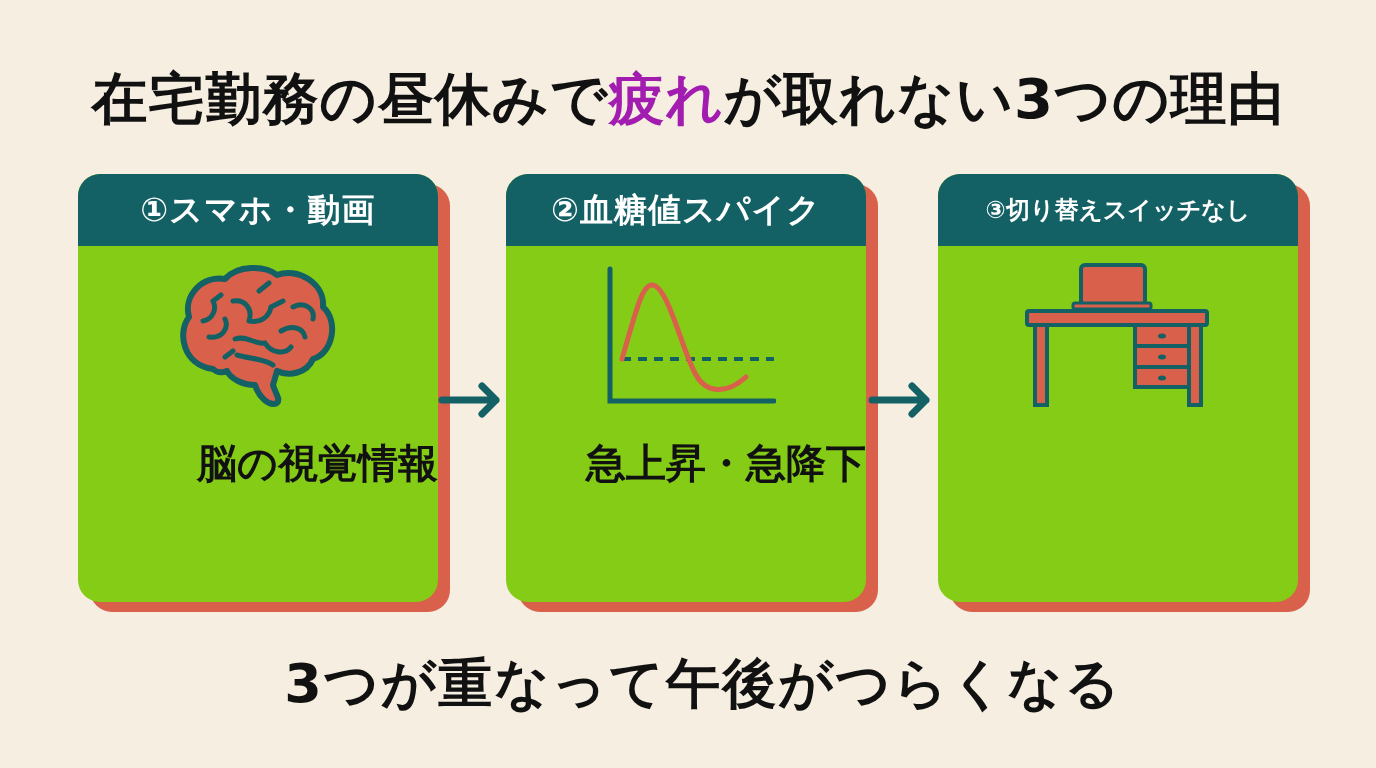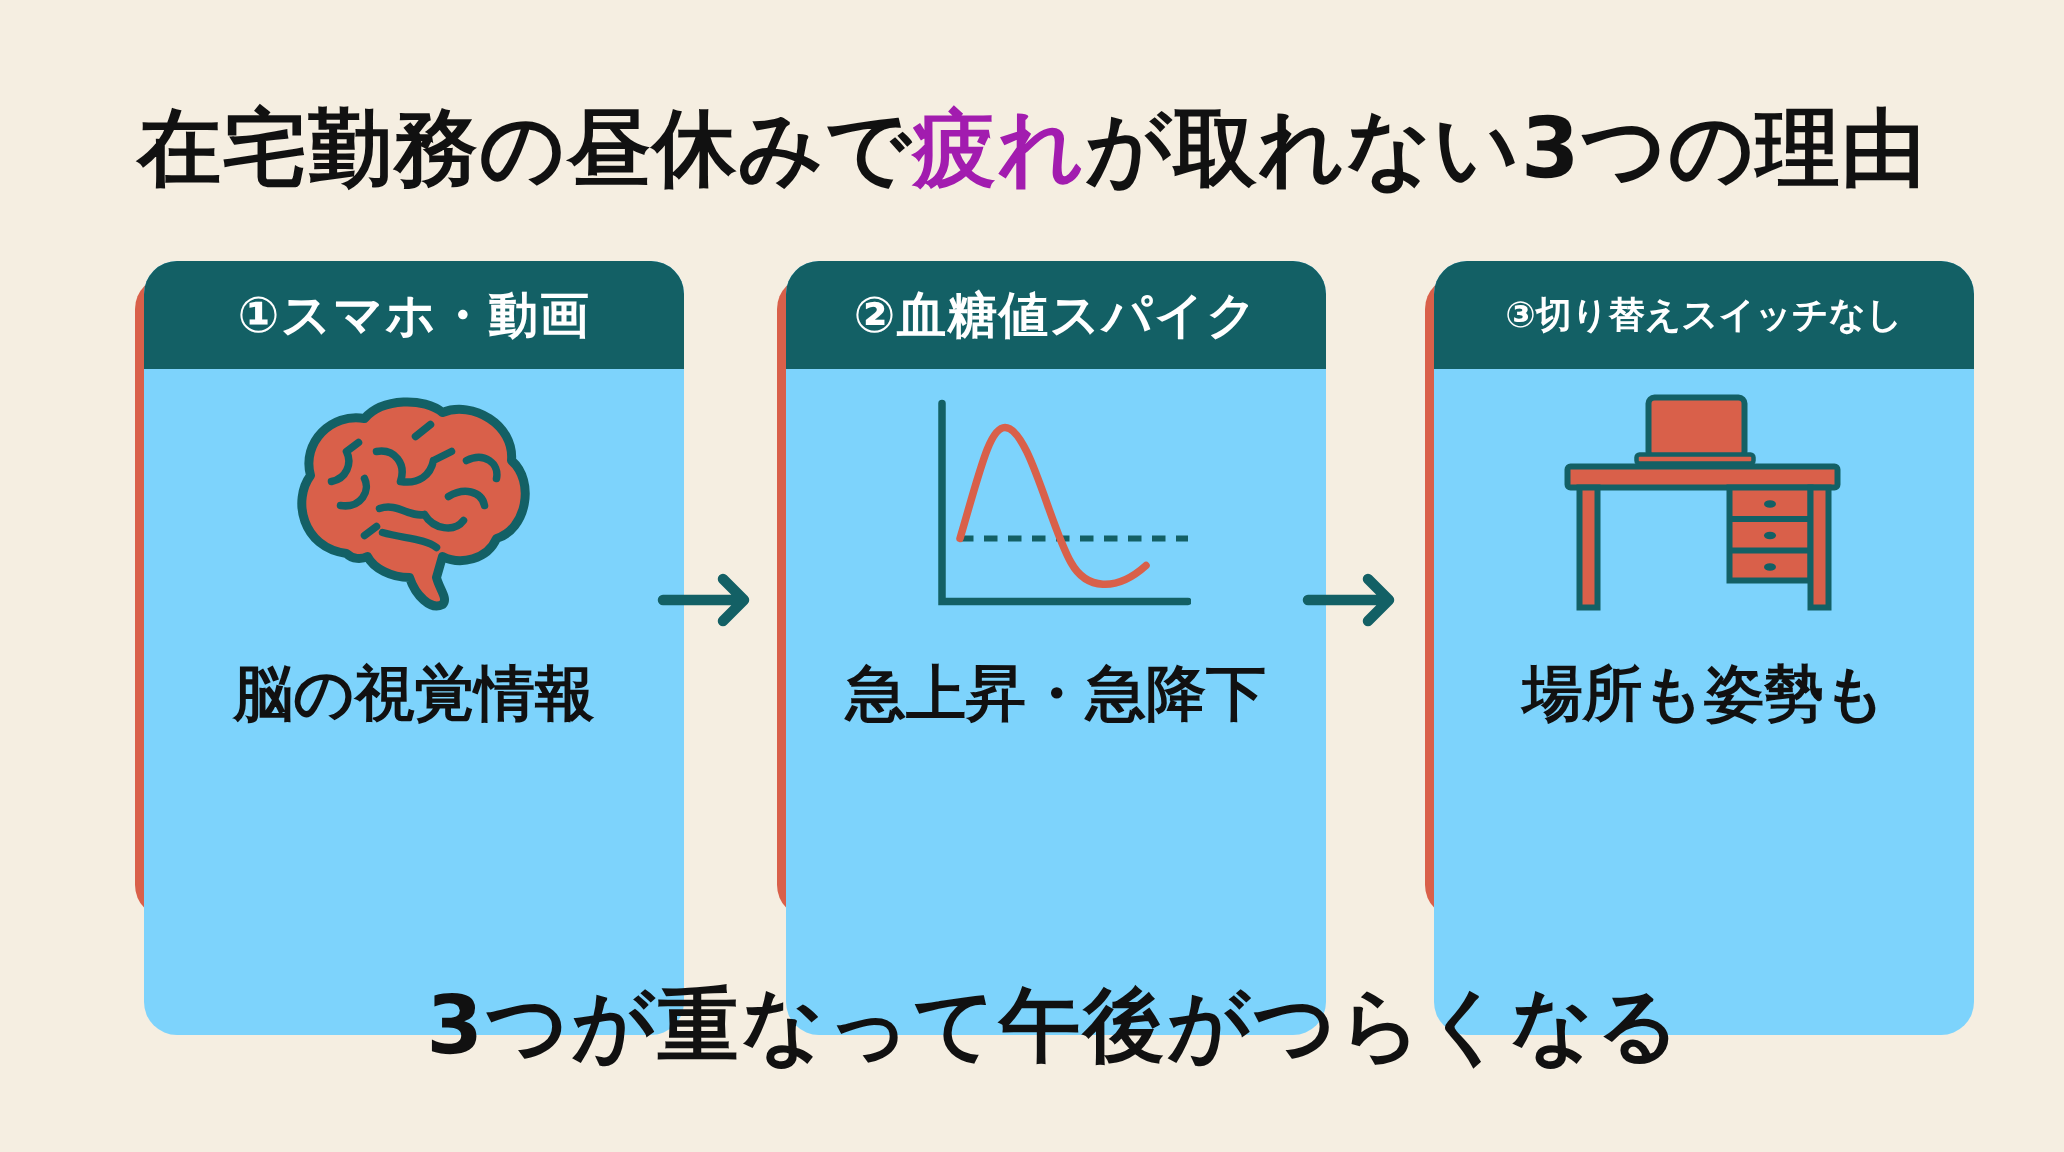--- a/index.html
+++ b/index.html
@@ -14,32 +14,32 @@
     text-align:center; font-size:56px; font-weight:bold; color:#111;
     letter-spacing:1px; white-space:nowrap;
   }
   .title .hl { color:#a21caf; }
   .card-wrap { position:absolute; top:174px; width:360px; height:436px; }
   .card-shadow {
     position:absolute; left:12px; top:10px; width:360px; height:428px;
     background:#d9604a; border-radius:22px;
   }
   .card {
-    position:absolute; left:0; top:0; width:360px; height:516px;
-    background:#7dd3fc; border-radius:22px; overflow:hidden;margin-left:18px;
+    position:absolute; left:0; top:0; width:360px; height:428px;
+    background:#84cc16; border-radius:22px; overflow:hidden;
   }
   .card-header {
     height:72px; background:#136065; color:#fff;
     display:flex; align-items:center; justify-content:center;
     font-size:33px; font-weight:bold; white-space:nowrap; letter-spacing:1px;
   }
   .card-header.small { font-size:24px; letter-spacing:0; }
   .icon-area { height:180px; display:flex; align-items:center; justify-content:center; }
   .card-text {
-    text-align:center; font-size:40px; font-weight:bold; color:#111;
+    text-align:right; font-size:40px; font-weight:bold; color:#111;
     line-height:58px; margin-top:8px; white-space:nowrap;
   }
   .arrow { position:absolute; top:380px; width:66px; height:40px; }
   .bottom {
     position:absolute; left:0; right:0; top:648px; text-align:center;
     font-size:54px; font-weight:bold; color:#111; letter-spacing:2px; white-space:nowrap;padding-left:30px;
   }
 </style>
 </head>
 <body>
@@ -100,18 +100,17 @@
         <rect x="112" y="64" width="54" height="62" fill="#d9604a" stroke="#136065" stroke-width="4"></rect>
         <line x1="112" y1="85" x2="166" y2="85" stroke="#136065" stroke-width="4"></line>
         <line x1="112" y1="106" x2="166" y2="106" stroke="#136065" stroke-width="4"></line>
         <ellipse cx="139" cy="75" rx="4" ry="2.5" fill="#136065"></ellipse>
         <ellipse cx="139" cy="96" rx="4" ry="2.5" fill="#136065"></ellipse>
         <ellipse cx="139" cy="117" rx="4" ry="2.5" fill="#136065"></ellipse>
         <rect x="166" y="64" width="12" height="80" fill="#d9604a" stroke="#136065" stroke-width="4"></rect>
       </svg>
     </div>
     <div class="card-text">
-      <div>場所も姿勢も</div>
     </div>
   </div>
 </div>
 
 <div class="bottom">3つが重なって午後がつらくなる</div>
 
 </body></html>

